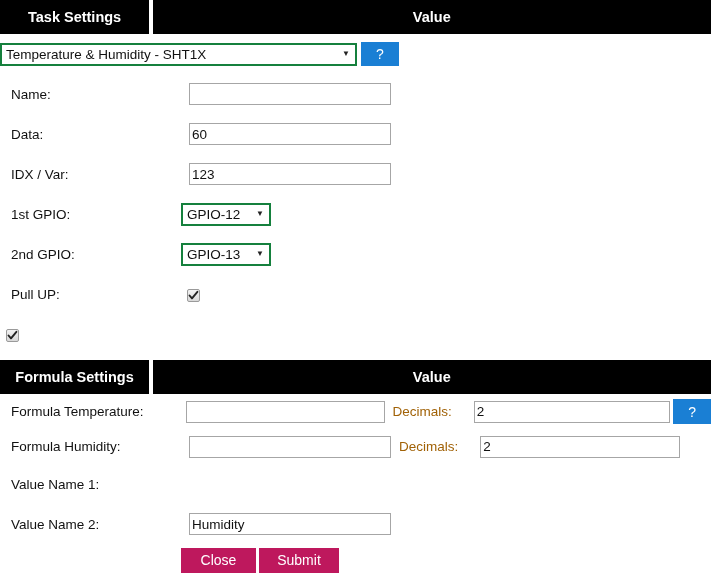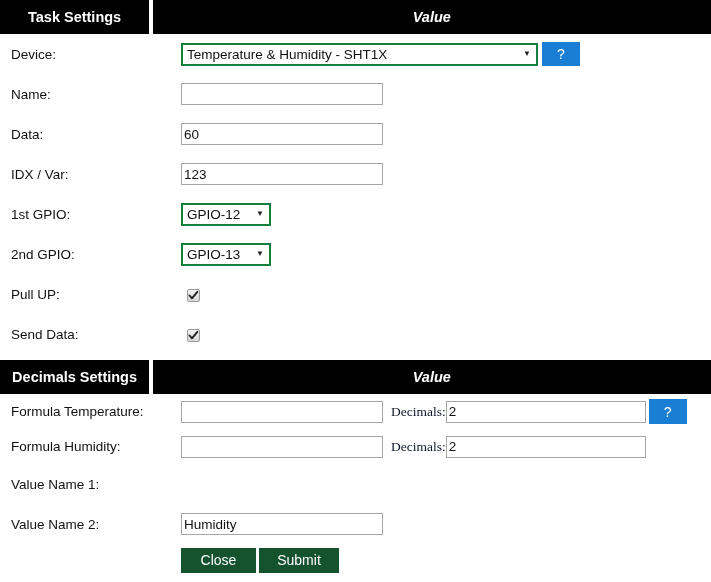--- a/index.html
+++ b/index.html
@@ -35,21 +35,21 @@
     font-weight: bold;
     font-size: 14.5px;
     display: flex;
     align-items: center;
     justify-content: center;
     height: 34px;
     box-sizing: border-box;
   }
   .hdr-cell.left  { width: 172px; }
   .hdr-gap        { width: 4px; background: #ffffff; height: 34px; }
-  .hdr-cell.right { width: 644px; font-style: italic; }
+  .hdr-cell.right { width: 644px; }
 
   
   .row {
     display: flex;
     align-items: center;
     height: 40px;
   }
   .row.tight { height: 35px; }
 
   .label {
@@ -65,20 +65,21 @@
   .txt {
     height: 22px;
     border: 1px solid #a6a6a6;
     background: #ffffff;
     font-family: "Liberation Sans", sans-serif;
     font-size: 13.5px;
     color: #111111;
     padding: 1px 2px;
     box-sizing: border-box;
     outline: none;
+    margin-left: 8px;
   }
   .txt.w202 { width: 202px; }
   .txt.w200 { width: 200px; }
 
   
   .sel {
     position: relative;
     display: inline-flex;
     align-items: center;
     height: 23px;
@@ -137,37 +138,36 @@
     justify-content: center;
     box-sizing: border-box;
     cursor: pointer;
     vertical-align: middle;
   }
   .cbx svg { display: block; }
 
   
   .dec-label {
     font-size: 13.5px;
-    color: #0f172a;
+    color: #a16207;
     margin-left: 8px;
-    margin-right: 0;
+    margin-right: 14px;
     white-space: nowrap;
-    font-family: Liberation Serif, serif;
   }
 
   
   .actions {
     display: flex;
     align-items: center;
     height: 32px;
     padding-left: 181px;
     box-sizing: border-box;
   }
   .btn {
-    background: #14532d;
+    background: #be185d;
     color: #ffffff;
     border: none;
     font-family: "Liberation Sans", sans-serif;
     font-size: 14px;
     height: 25px;
     cursor: pointer;
     box-sizing: border-box;
   }
   .btn.close  { width: 75px; margin-right: 3px; }
   .btn.submit { width: 80px; }
@@ -179,21 +179,20 @@
 
 <div class="page">
 
   <div class="hdr-row">
     <div class="hdr-cell left">Task Settings</div>
     <div class="hdr-gap"></div>
     <div class="hdr-cell right">Value</div>
   </div>
 
   <div class="row">
-    <div class="label">Device:</div>
     <div class="sel wide">
       <span>Temperature &amp; Humidity - SHT1X</span>
       <span class="caret">▼</span>
     </div>
     <button class="help h1">?</button>
   </div>
 
   <div class="row">
     <div class="label">Name:</div>
     <input class="txt w202" type="text" value="" style="">
@@ -230,34 +229,33 @@
     <div class="cbx-wrap">
       <span class="cbx">
         <svg width="11" height="11" viewBox="0 0 11 11">
           <path d="M1.5 5.5 L4 8.4 L9.4 1.8" stroke="#222222" stroke-width="1.9" fill="none" stroke-linecap="round" stroke-linejoin="round"></path>
         </svg>
       </span>
     </div>
   </div>
 
   <div class="row">
-    <div class="label">Send Data:</div>
     <div class="cbx-wrap">
       <span class="cbx">
         <svg width="11" height="11" viewBox="0 0 11 11">
           <path d="M1.5 5.5 L4 8.4 L9.4 1.8" stroke="#222222" stroke-width="1.9" fill="none" stroke-linecap="round" stroke-linejoin="round"></path>
         </svg>
       </span>
     </div>
   </div>
 
   <div class="spacer6"></div>
 
   <div class="hdr-row">
-    <div class="hdr-cell left">Decimals Settings</div>
+    <div class="hdr-cell left">Formula Settings</div>
     <div class="hdr-gap"></div>
     <div class="hdr-cell right">Value</div>
   </div>
 
   <div class="row tight">
     <div class="label">Formula Temperature:</div>
     <input class="txt w202" type="text" value="" style="">
     <span class="dec-label">Decimals:</span>
     <input class="txt w200" type="text" value="2" style="">
     <button class="help h2">?</button>

